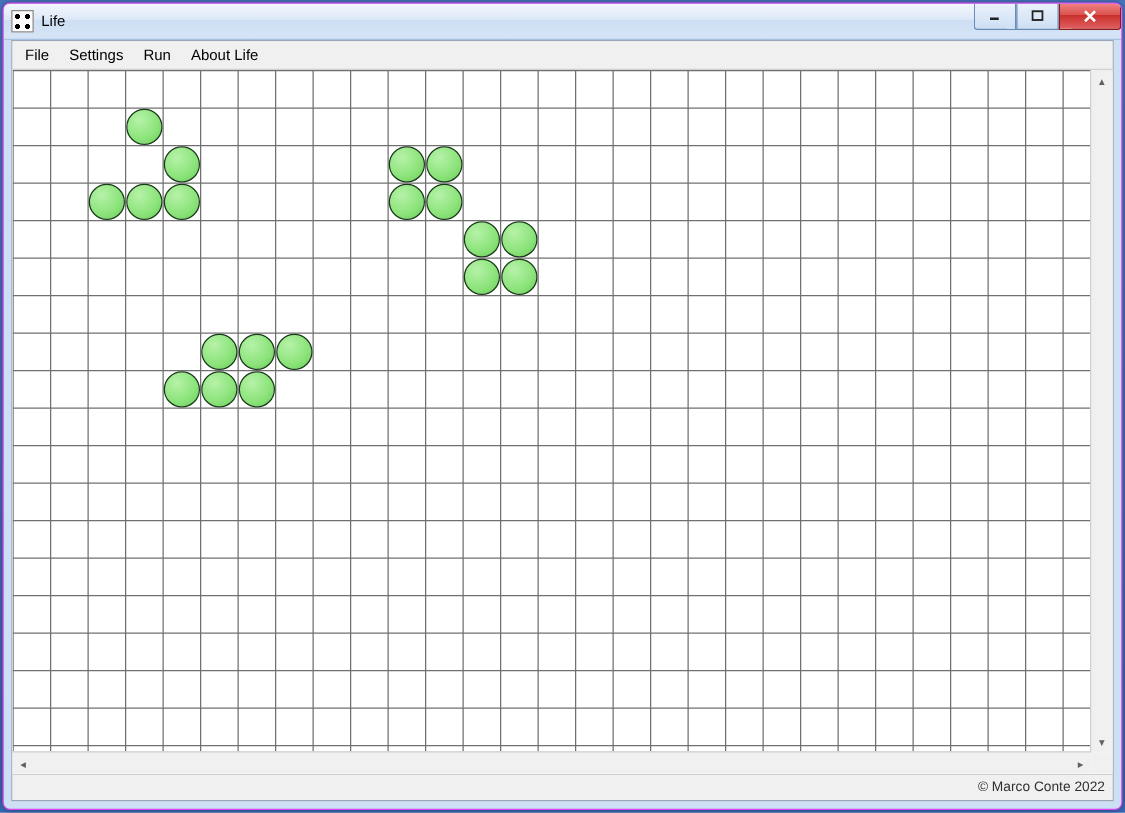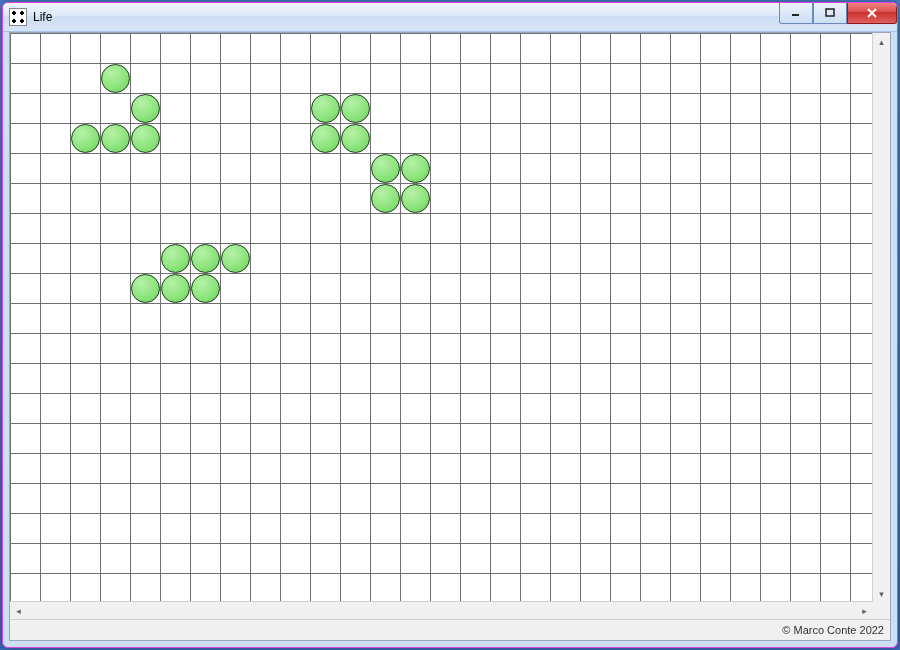--- a/index.html
+++ b/index.html
@@ -194,20 +194,26 @@
       <div class="win-btn close">
         <svg width="12" height="10">
             <line x1="2" y1="1" x2="10" y2="9" stroke="#fff" stroke-width="2"></line>
             <line x1="10" y1="1" x2="2" y2="9" stroke="#fff" stroke-width="2"></line>
           </svg>
       </div>
     </div>
   </div>
 
   <div class="client-area">
+    <div class="menubar">
+      <span class="menu-item">File</span>
+      <span class="menu-item">Settings</span>
+      <span class="menu-item">Run</span>
+      <span class="menu-item">About Life</span>
+    </div>
 
     <div class="grid-wrap">
       <div class="grid-canvas" id="grid-canvas">
         <svg id="grid-svg" style="position:absolute;left:0;top:0;" width="930" height="630">
             <line x1="0.5" x2="0.5" y1="0" y2="630" stroke="#707070" stroke-width="1"></line>
             <line x1="30.5" x2="30.5" y1="0" y2="630" stroke="#707070" stroke-width="1"></line>
             <line x1="60.5" x2="60.5" y1="0" y2="630" stroke="#707070" stroke-width="1"></line>
             <line x1="90.5" x2="90.5" y1="0" y2="630" stroke="#707070" stroke-width="1"></line>
             <line x1="120.5" x2="120.5" y1="0" y2="630" stroke="#707070" stroke-width="1"></line>
             <line x1="150.5" x2="150.5" y1="0" y2="630" stroke="#707070" stroke-width="1"></line>

